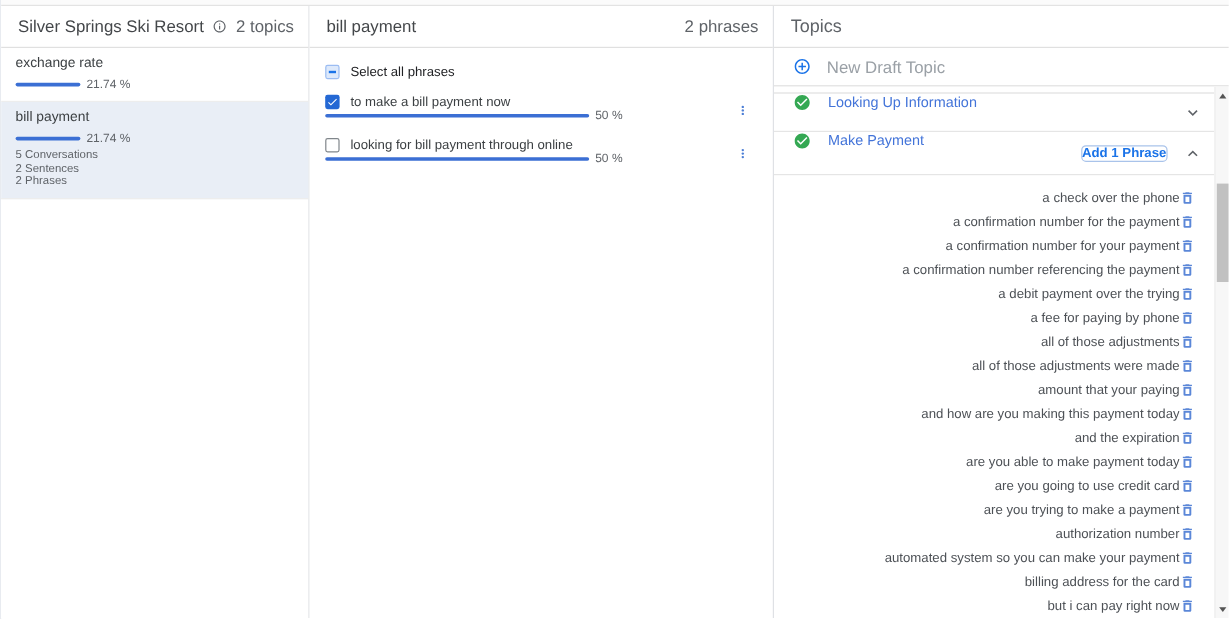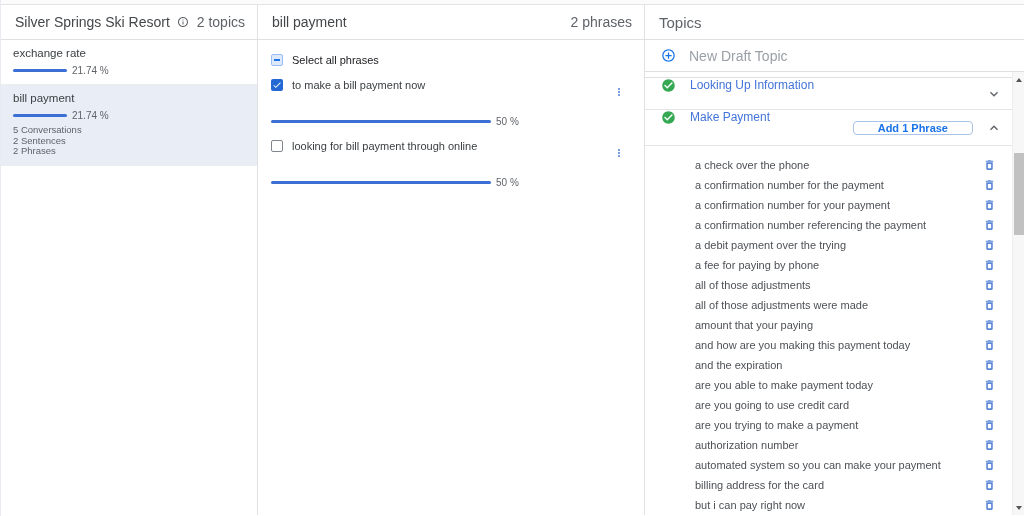--- a/index.html
+++ b/index.html
@@ -33,21 +33,21 @@
   .stats div { font-size:9.5px; color:#5f6368; line-height:10.5px; }
 
   
   .mid-panel { width:387px; flex:none; border-right:1px solid #dfe1e5;
     display:flex; flex-direction:column; background:#fff; }
   .select-all { display:flex; align-items:center; gap:9px; padding:14px 0 0 13px; }
   .select-all-label { font-size:11px; font-weight:normal; color:#202124; }
   .phrase-block { position:relative; margin-top:13px; padding:0 55px 0 13px; }
   .phrase-line { display:flex; align-items:center; gap:9px; }
   .phrase-text { font-size:11px; color:#3c4043; }
-  .pbar-row { display:flex; align-items:center; margin-top:25px; }
+  .pbar-row { display:flex; align-items:center; margin-top:0; }
   .bar-lg { width:220px; height:3px; }
   .kebab { position:absolute; right:20px; top:3px; width:10px; height:20px;
     color:#4d7fd6; cursor:pointer; }
 
   
   .cb { width:12px; height:12px; border-radius:2px; flex:none; position:relative; }
   .cb-ind { background:#dde9fb; border:1px solid #9bbcf2; }
   .cb-ind::after { content:""; position:absolute; left:2px; top:4px; width:6px;
     height:2px; background:#1a73e8; }
   .cb-checked { background:#2468d4; }
@@ -64,26 +64,26 @@
   .scroll-content { margin-right:12px; }
   .spacer { height:5px; }
   .topic-row { display:flex; padding:0 10px 0 16px;
     border-bottom:1px solid #e5e5e5; }
   .topic-row.first { border-top:1px solid #e0e0e0; height:33px; }
   .topic-row.second { height:36px; }
   .check-circle { width:15px; height:15px; flex:none; }
   .topic-link { font-size:12px; color:#4374d9; margin-left:14px; }
   .row-right { margin-left:auto; display:flex; align-items:center; gap:13px; }
   .chevron { width:16px; height:16px; color:#5f6368; cursor:pointer; }
-  .add-btn { height:14px; padding:0 24px; background:#fff; border:1px solid #a9c3ea;
+  .add-btn { height:14px; padding:0 0; background:#fff; border:1px solid #a9c3ea;
     border-radius:4px; color:#1a73e8; font-size:11px; font-weight:bold;
     font-family:"Liberation Sans", sans-serif; cursor:pointer;margin-left:32px; }
 
   .phrase-list { padding-top:9px; }
-  .p-row { display:flex; align-items:center; height:20px; padding:0 16px 0 50px; }
+  .p-row { display:flex; align-items:center; height:20px; padding:0 16px 0 50px;text-align:right; }
   .p-text { flex:1; font-size:11px; color:#4d5156; white-space:nowrap; overflow:hidden; }
   .trash { width:13px; height:14px; color:#5b87d8; flex:none; cursor:pointer; }
 
   
   .sb { position:absolute; top:0; right:0; width:12px; height:100%;
     background:#f7f7f7; border-left:1px solid #ededed; }
   .sb-up, .sb-down { position:absolute; left:0; width:12px; height:12px; cursor:pointer; }
   .sb-up { top:2px; } .sb-down { bottom:2px; }
   .sb-up::after { content:""; position:absolute; left:3px; top:4px; border-left:3px solid transparent;
     border-right:3px solid transparent; border-bottom:4px solid #555; }

